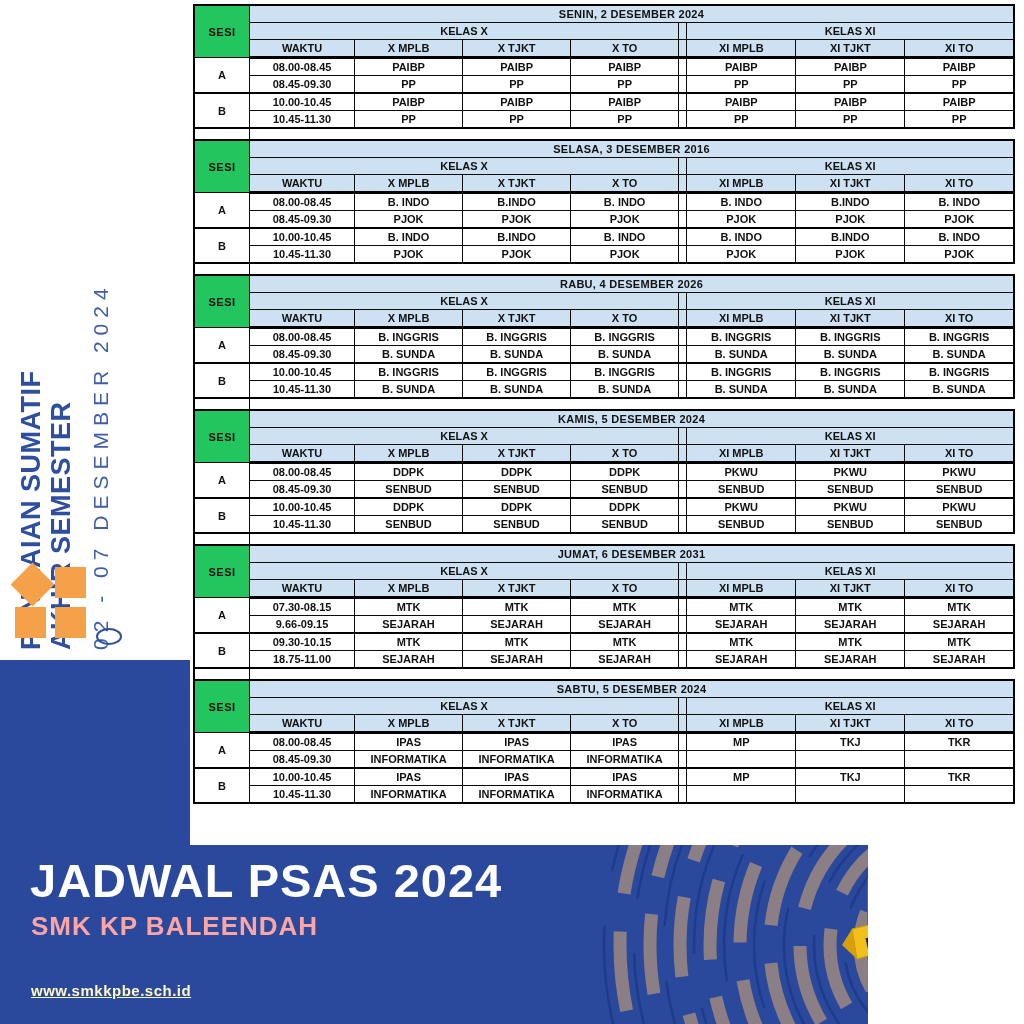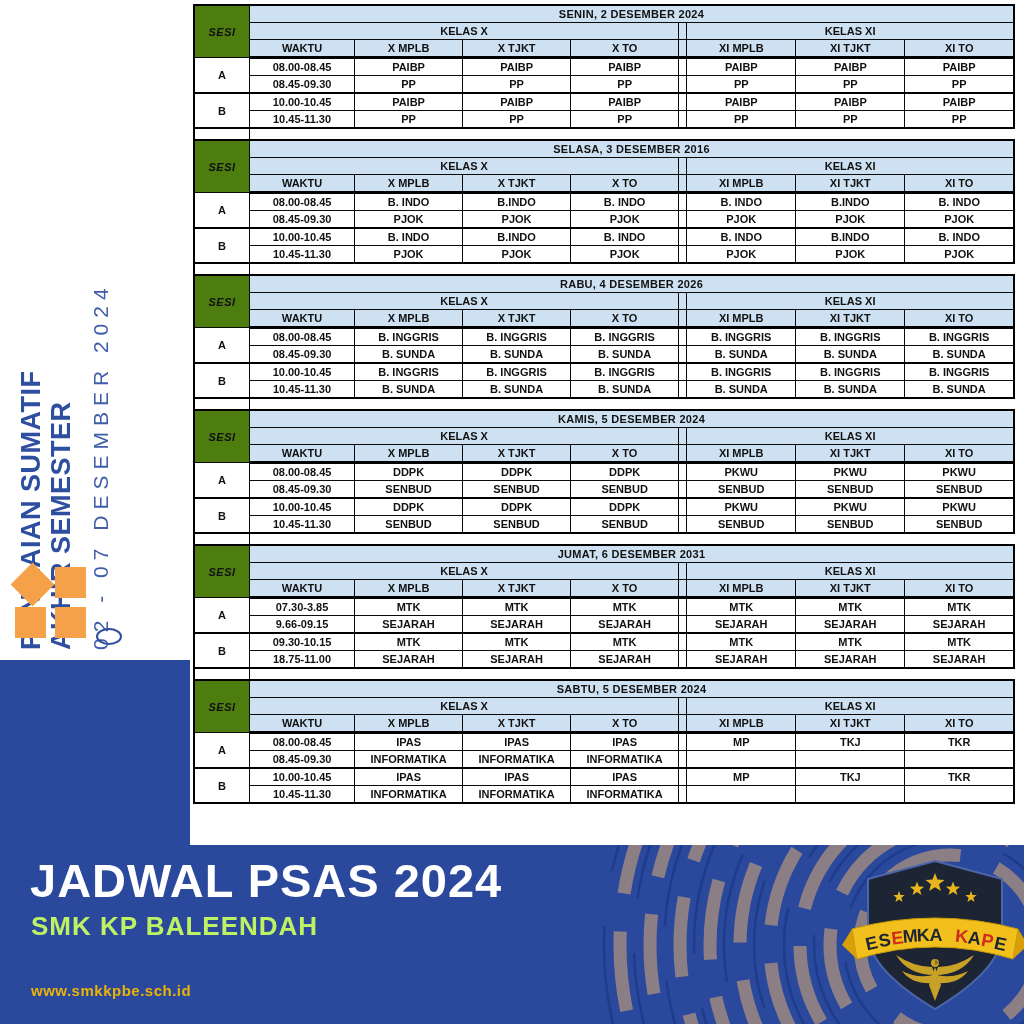--- a/index.html
+++ b/index.html
@@ -7,21 +7,21 @@
        font-family:"Liberation Sans",sans-serif;}
 
   
   .tables{position:absolute;left:193px;top:4px;width:822px;}
   table.day{border-collapse:collapse;table-layout:fixed;width:100%;
             font-family:"Liberation Sans",sans-serif;font-weight:bold;color:#111;
             border:2px solid #000;}
   table.day td{border:1px solid #0a0a0a;text-align:center;vertical-align:middle;
                height:16px;padding:0 1px;font-size:11px;line-height:16px;
                white-space:nowrap;overflow:hidden;}
-  td.sesi{background:#4d7c0f;font-size:11px;letter-spacing:.5px;font-style:italic;}
+  td.sesi{background:#22c55e;font-size:11px;letter-spacing:.5px;}
   td.title{background:#cde1f2;border-bottom:2px solid #000;font-size:12px;letter-spacing:.3px;}
   tr.kelas td{background:#cde1f2;}
   tr.colhead td{background:#cde1f2;border-bottom:3px solid #000;}
   tr.btop td{border-top:2px solid #000;}
   td.ab{font-size:12px;}
   td.divh{border-left:2px solid #000;border-right:2px solid #000;background:#cde1f2;padding:0;}
   td.divd{border-left:2px solid #000;border-right:2px solid #000;background:#fff;padding:0;}
   .tgap{position:relative;height:10px;}
   .tgap i{position:absolute;top:0;bottom:0;background:#000;}
   .tgap .g1{left:0;width:2px;}
@@ -37,28 +37,28 @@
   .sq-logo .s1{left:2px;top:2px;transform:rotate(45deg);}
   .sq-logo .s2{left:40px;top:0;}
   .sq-logo .s3{left:0;top:40px;}
   .sq-logo .s4{left:40px;top:40px;}
   .mini-ellipse{position:absolute;left:96px;top:628px;width:22px;height:13px;
                 border:2px solid #2e4e9f;border-radius:50%;}
 
   .left-block{position:absolute;left:0;top:660px;width:190px;height:185px;background:#2b499c;}
 
   
-  .footer{position:absolute;left:0;top:845px;width:1024px;height:179px;background:#2b499c;overflow:hidden;}
+  .footer{position:absolute;left:0;top:845px;width:868px;height:179px;background:#2b499c;overflow:hidden;}
   .footer svg{position:absolute;left:0;top:0;}
   .f-title{position:absolute;left:30px;top:8px;color:#ffffff;font-weight:bold;
            font-size:47px;letter-spacing:1px;}
-  .f-sub{position:absolute;left:31px;top:66px;color:#bef264;font-weight:bold;
+  .f-sub{position:absolute;left:31px;top:66px;color:#fca5a5;font-weight:bold;
          font-size:26px;letter-spacing:1px;}
-  .f-url{position:absolute;left:31px;top:137px;color:#eab308;font-weight:bold;
-         font-size:15px;letter-spacing:.5px;}
+  .f-url{position:absolute;left:31px;top:137px;color:#fef9c3;font-weight:bold;
+         font-size:15px;letter-spacing:.5px;text-decoration:underline;}
   #badge{left:840px;top:10px;}
 </style>
 </head>
 <body>
 
 <div class="tables" id="tables">
     <table class="day">
       <colgroup>
         <col style="width: 55px;">
         <col style="width: 104px;">
@@ -405,21 +405,21 @@
           <td>X MPLB</td>
           <td>X TJKT</td>
           <td>X TO</td>
           <td class="divh"></td>
           <td>XI MPLB</td>
           <td>XI TJKT</td>
           <td>XI TO</td>
         </tr>
         <tr>
           <td class="ab" rowspan="2">A</td>
-          <td>07.30-3.85</td>
+          <td>07.30-08.15</td>
           <td>MTK</td>
           <td>MTK</td>
           <td>MTK</td>
           <td class="divd"></td>
           <td>MTK</td>
           <td>MTK</td>
           <td>MTK</td>
         </tr>
         <tr>
           <td>9.66-09.15</td>

